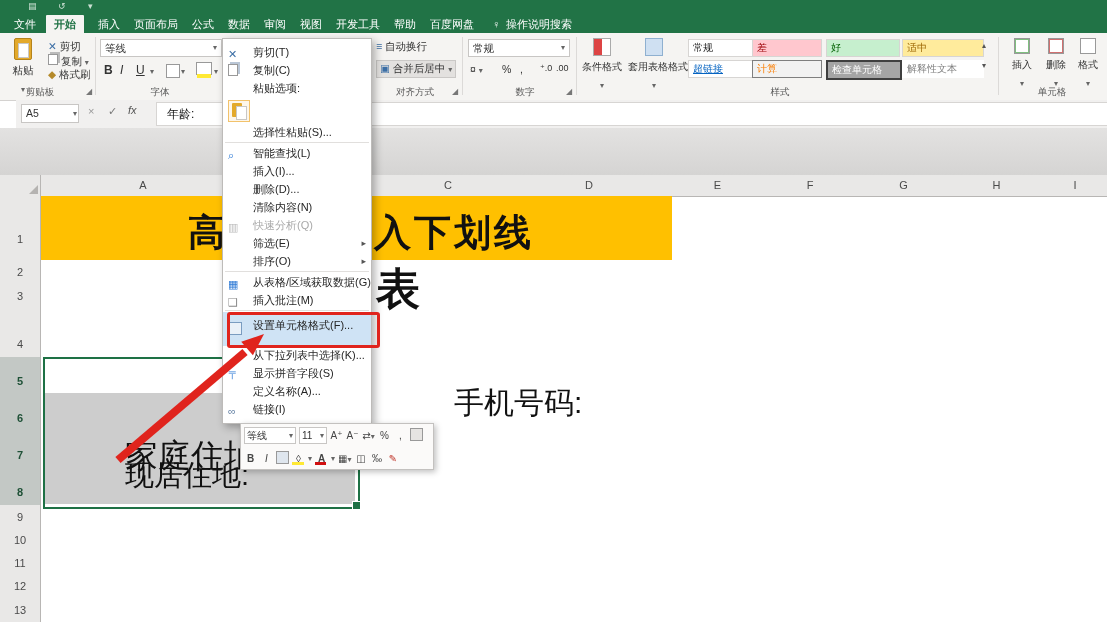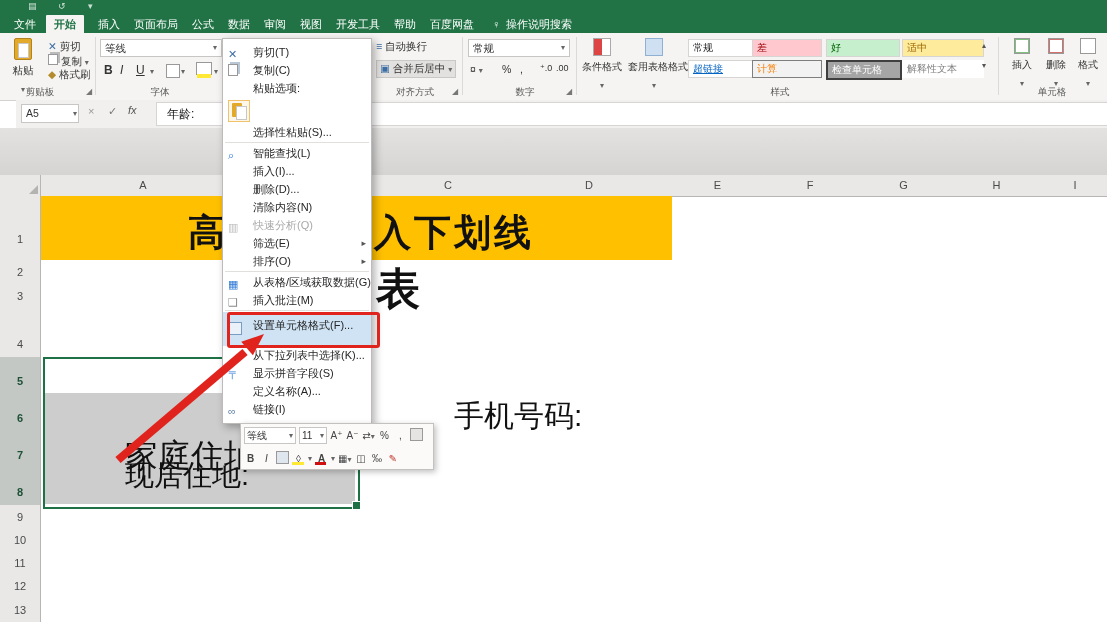--- a/index.html
+++ b/index.html
@@ -211,21 +211,21 @@
 
     <div class="celltext" style="left:376px;top:85px;font-size:44px;font-weight:bold">表</div>
 
     <div class="abs" style="left:43px;top:218px;width:312px;height:111px;background:#cdcdcd"></div>
     <div class="abs" style="left:43px;top:182px;width:313px;height:148px;border:2px solid #1e7145"></div>
     <div class="abs" style="left:352px;top:326px;width:7px;height:7px;background:#1e7145;border:1px solid #fff"></div>
 
     <div class="celltext" style="left:125px;top:259px;font-size:33px">家庭住址:</div>
     <div class="celltext" style="left:125px;top:281px;font-size:29px">现居住地:</div>
 
-    <div class="celltext" style="left:454px;top:221px;font-size:30px">手机号码:</div>
+    <div class="celltext" style="left:454px;top:208px;font-size:30px">手机号码:</div>
   </div>
 
   <div class="abs cmenu" style="padding:4px 0 5px 0">
     <div class="mi"><span class="mic" style="color:#3b6ea5">✕</span><span>剪切(T)</span></div>
     <div class="mi"><span class="mic"><span class="ic-sq" style="width:8px;height:10px;box-shadow:2px -2px 0 #b9c6d6"></span></span><span>复制(C)</span></div>
     <div class="mi"><span>粘贴选项:</span></div>
     <div class="mi" style="height:26px">
       <span class="mic" style="top:3px;width:20px;height:20px;border:1px solid #f2c26b;background:#fdf6ea">
           <span style="position:absolute;left:3px;top:2px;width:10px;height:14px;background:#e3a92b;border-radius:1px"></span>
           <span style="position:absolute;left:7px;top:5px;width:9px;height:12px;background:#fff;border:1px solid #c9c7c5"></span>

